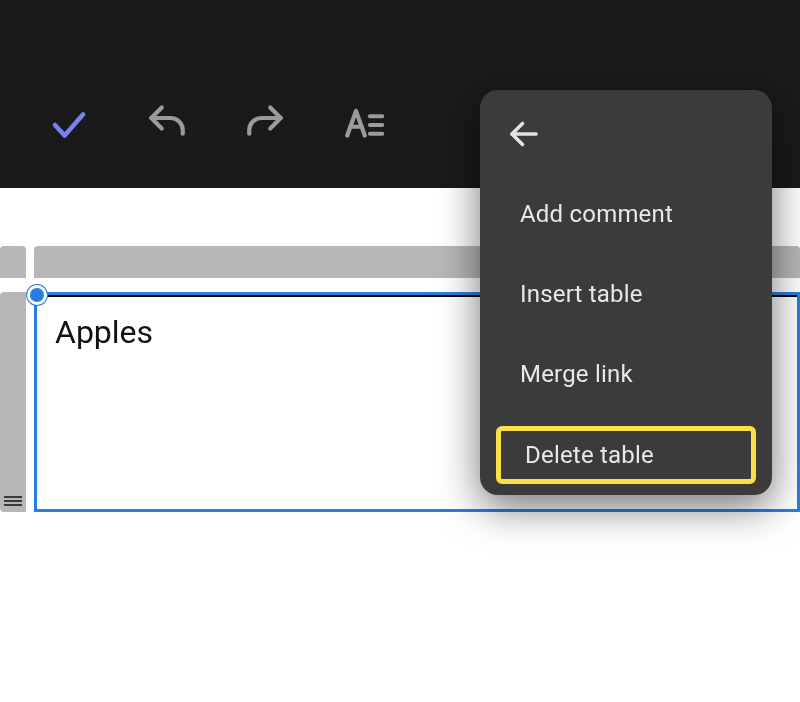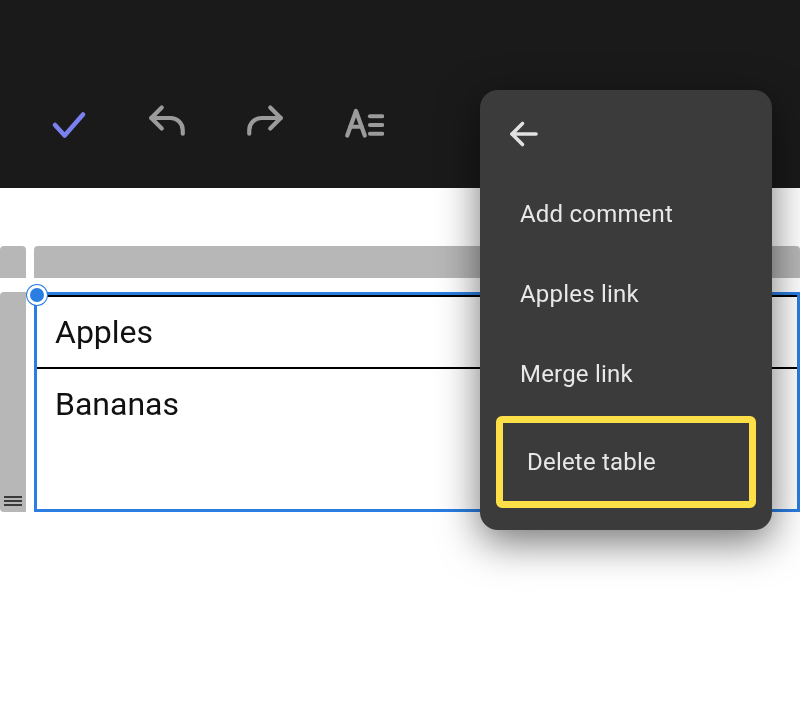--- a/index.html
+++ b/index.html
@@ -112,21 +112,21 @@
   .cell:first-child { border-top: none; }
 
   .context-menu {
     position: absolute;
     top: 90px;
     left: 480px;
     width: 292px;
     background: #3b3b3b;
     border-radius: 18px;
     box-shadow: 0 12px 40px rgba(0,0,0,0.55);
-    padding: 22px 16px 16px 16px;
+    padding: 22px 16px 5px 16px;
     z-index: 50;
   }
   .menu-back {
     width: 44px;
     height: 44px;
     display: flex;
     align-items: center;
     justify-content: center;
     color: #e2e2e2;
     margin-left: 6px;
@@ -139,23 +139,23 @@
     display: flex;
     align-items: center;
     padding-left: 24px;
     font-size: 24px;
     color: #e8e8e8;
     border-radius: 6px;
     cursor: pointer;
     letter-spacing: 0.2px;
   }
   .menu-item.highlight {
-    border: 7px solid #fde047;
-    height: 92px;
-    margin-top: 2px;
+    border: 5px solid #fde047;
+    height: 58px;
+    margin-top: 12px;
     margin-bottom: 6px;
   }
 </style>
 </head>
 <body>
 
 <div class="top-bar">
   <div class="tb-icon accent">
     <svg viewBox="0 0 24 24" fill="none" stroke="currentColor" stroke-width="2.6" stroke-linecap="round" stroke-linejoin="round">
         <polyline points="4 12 9.5 18 20 6"></polyline>
@@ -198,30 +198,29 @@
           <span></span>
             <span></span>
             <span></span>
         </div>
       </div>
     </div>
 
     <div class="table">
       <div class="sel-dot"></div>
       <div class="cell">Apples</div>
-      <div class="cell">Bananas</div>
     </div>
   </div>
 
 </div>
 
 <div class="context-menu">
   <div class="menu-back">
     <svg viewBox="0 0 24 24" fill="none" stroke="currentColor" stroke-width="2.4" stroke-linecap="round" stroke-linejoin="round">
         <line x1="20" y1="12" x2="4" y2="12"></line>
         <polyline points="11 5 4 12 11 19"></polyline>
       </svg>
   </div>
   <div class="menu-item">Add comment</div>
-  <div class="menu-item">Apples link</div>
+  <div class="menu-item">Insert table</div>
   <div class="menu-item">Merge link</div>
   <div class="menu-item highlight">Delete table</div>
 </div>
 
 </body></html>

